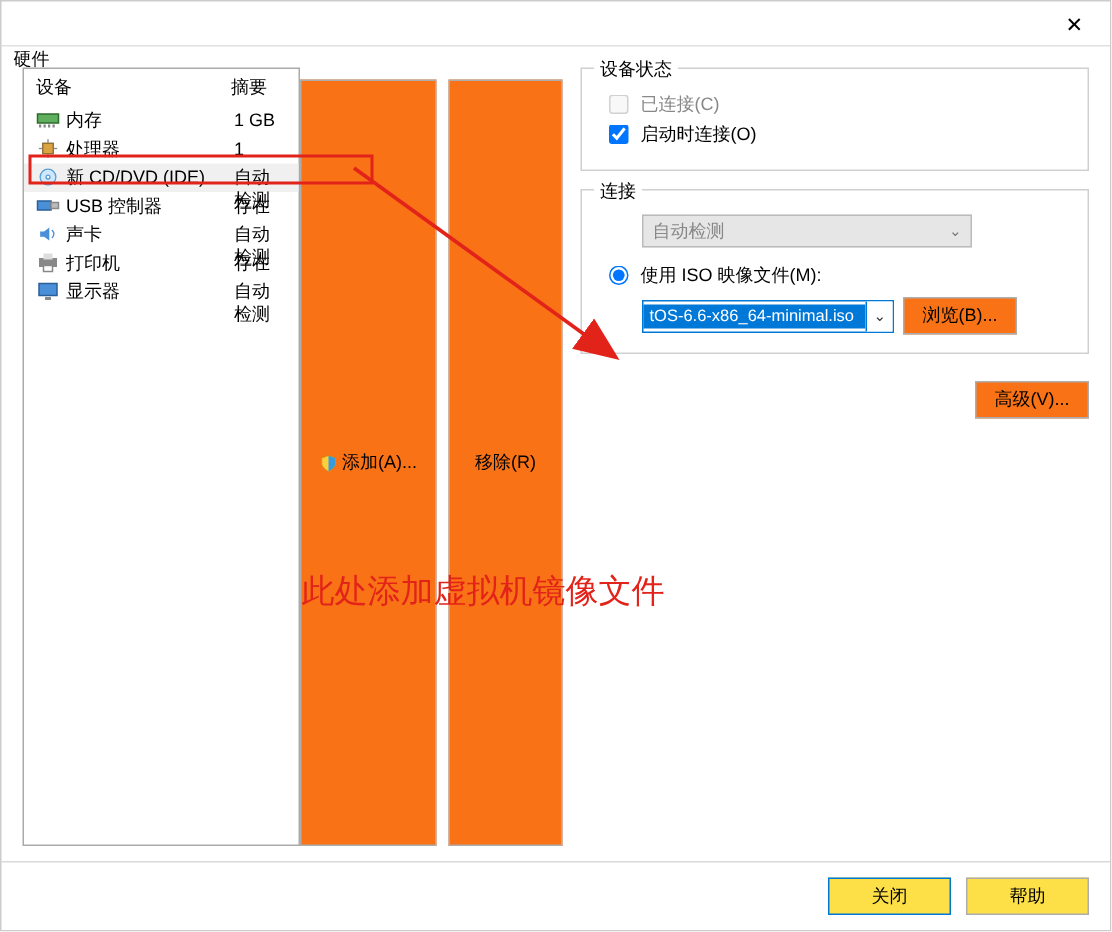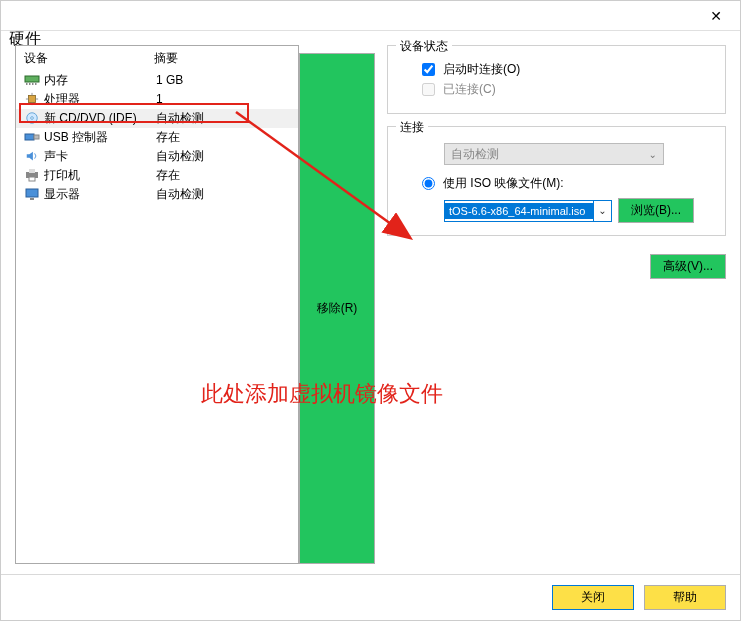--- a/index.html
+++ b/index.html
@@ -1,37 +1,37 @@
 <!DOCTYPE html>
 <html><head>
 <meta charset="utf-8">
 <style>
 * { box-sizing: border-box; margin: 0; padding: 0; }
 body { font-family: "Microsoft YaHei", "Segoe UI", Tahoma, sans-serif; font-size: 12px; background: #fff; width: 741px; height: 621px; position: relative; }
 .window { width: 741px; height: 621px; border: 1px solid #ccc; display: flex; flex-direction: column; }
 .titlebar { height: 30px; display: flex; align-items: center; justify-content: space-between; padding: 0 8px; border-bottom: 1px solid #e0e0e0; }
-.titlebar .title { font-size: 16px; margin-top: 48px; }
+.titlebar .title { font-size: 12px; margin-top: 48px; }
 .close-x { font-size: 14px; cursor: default; padding: 4px 10px; }
 .content { flex: 1; padding: 14px 14px 10px 14px; display: flex; gap: 12px; position: relative; }
 .left-col { width: 360px; display: flex; flex-direction: row; }
 .device-box { border: 1px solid #aaa; flex: 1; background: #fff; position: relative; }
 .dev-header { display: flex; padding: 4px 8px; border-bottom: none; }
 .dev-header .col { font-size: 12px; }
 .dev-header .col.device { width: 130px; }
 .dev-rows { }
 .dev-row { display: flex; padding: 2px 8px; height: 19px; line-height: 15px; }
 .dev-row .ico { width: 16px; height: 14px; margin-right: 4px; display: inline-block; }
 .dev-row .name { width: 112px; }
 .dev-row .summary { flex: 1; }
 .dev-row.selected { background: #f0f0f0; }
 .red-box { position: absolute; border: 2px solid #e2231a; }
 .btn-row { display: flex; justify-content: flex-end; gap: 8px; margin-top: 8px; }
-.btn { background: #22c55e; border: 1px solid #adadad; padding: 3px 12px; font-size: 12px; min-width: 76px; text-align: center; cursor: default; display: inline-flex; align-items: center; justify-content: center; gap: 3px; }
+.btn { background: #f97316; border: 1px solid #adadad; padding: 3px 12px; font-size: 12px; min-width: 76px; text-align: center; cursor: default; display: inline-flex; align-items: center; justify-content: center; gap: 3px; }
 .right-col { flex: 1; display: flex; flex-direction: column; gap: 12px; }
-.group { border: 1px solid #d0d0d0; position: relative; padding: 12px 10px 12px 26px; }
+.group { border: 1px solid #d0d0d0; position: relative; padding: 12px 10px 12px 10px; }
 .group .legend { position: absolute; top: -8px; left: 8px; background: #fff; padding: 0 4px; font-size: 12px; }
 .chk-row, .radio-row { display: flex; align-items: center; gap: 4px; margin: 3px 0 3px 8px; font-size: 12px; }
 .chk-row input, .radio-row input { margin-right: 4px; }
 .sub-indent { margin-left: 30px; margin-top: 4px; }
 .combo { display: inline-block; border: 1px solid #bbb; background: #e6e6e6; padding: 2px 20px 2px 6px; width: 220px; color: #888; font-size: 12px; position: relative; height: 22px; line-height: 16px; }
 .combo .chev { position: absolute; right: 6px; top: 3px; font-size: 10px; color: #777; }
 .iso-row { display: flex; gap: 6px; align-items: center; margin-left: 30px; margin-top: 6px; }
 .iso-combo { border: 1px solid #0078d7; height: 22px; width: 168px; display: flex; align-items: center; position: relative; }
 .iso-combo .val { background: #0078d7; color: #fff; flex: 1; padding: 2px 4px; font-size: 11px; white-space: nowrap; overflow: hidden; }
 .iso-combo .chev { width: 18px; text-align: center; font-size: 10px; color: #333; background: #fff; border-left: 1px solid #0078d7; height: 100%; display: flex; align-items: center; justify-content: center; }
@@ -123,35 +123,42 @@
                 </svg></span>
               <span class="name">显示器</span>
               <span class="summary">自动检测</span>
             </div>
           </div>
 
         <div class="red-box" style="left:3px; top:57px; width:230px; height:20px;"></div>
       </div>
       <div class="btn-row">
         <span class="btn">
+          <span class="shield"><svg viewBox="0 0 16 16">
+                <path d="M8 1 L14 3 V8 C14 12 8 15 8 15 C8 15 2 12 2 8 V3 Z" fill="#ffce3d" stroke="#c79300" stroke-width="0.6"></path>
+                <path d="M8 1 L14 3 V8 C14 12 8 15 8 15 Z" fill="#3a9bdc"></path>
+              </svg></span>
+          <span>添加(A)...</span>
+        </span>
+        <span class="btn">
             <span>移除(R)</span>
           </span>
       </div>
     </div>
 
     <div class="right-col">
       <div class="group">
         <span class="legend">设备状态</span>
         <label class="chk-row">
+          <input type="checkbox" disabled="" style="">
+          <span style="color:#888">已连接(C)</span>
+        </label>
+        <label class="chk-row">
           <input type="checkbox" checked="" style="">
           <span>启动时连接(O)</span>
-        </label>
-        <label class="chk-row">
-          <input type="checkbox" disabled="" style="">
-          <span style="color:#888">已连接(C)</span>
         </label>
       </div>
       <div class="group">
         <span class="legend">连接</span>
         <div class="sub-indent">
           <span class="combo">
             <span>自动检测</span>
             <span class="chev">⌄</span>
           </span>
         </div>

